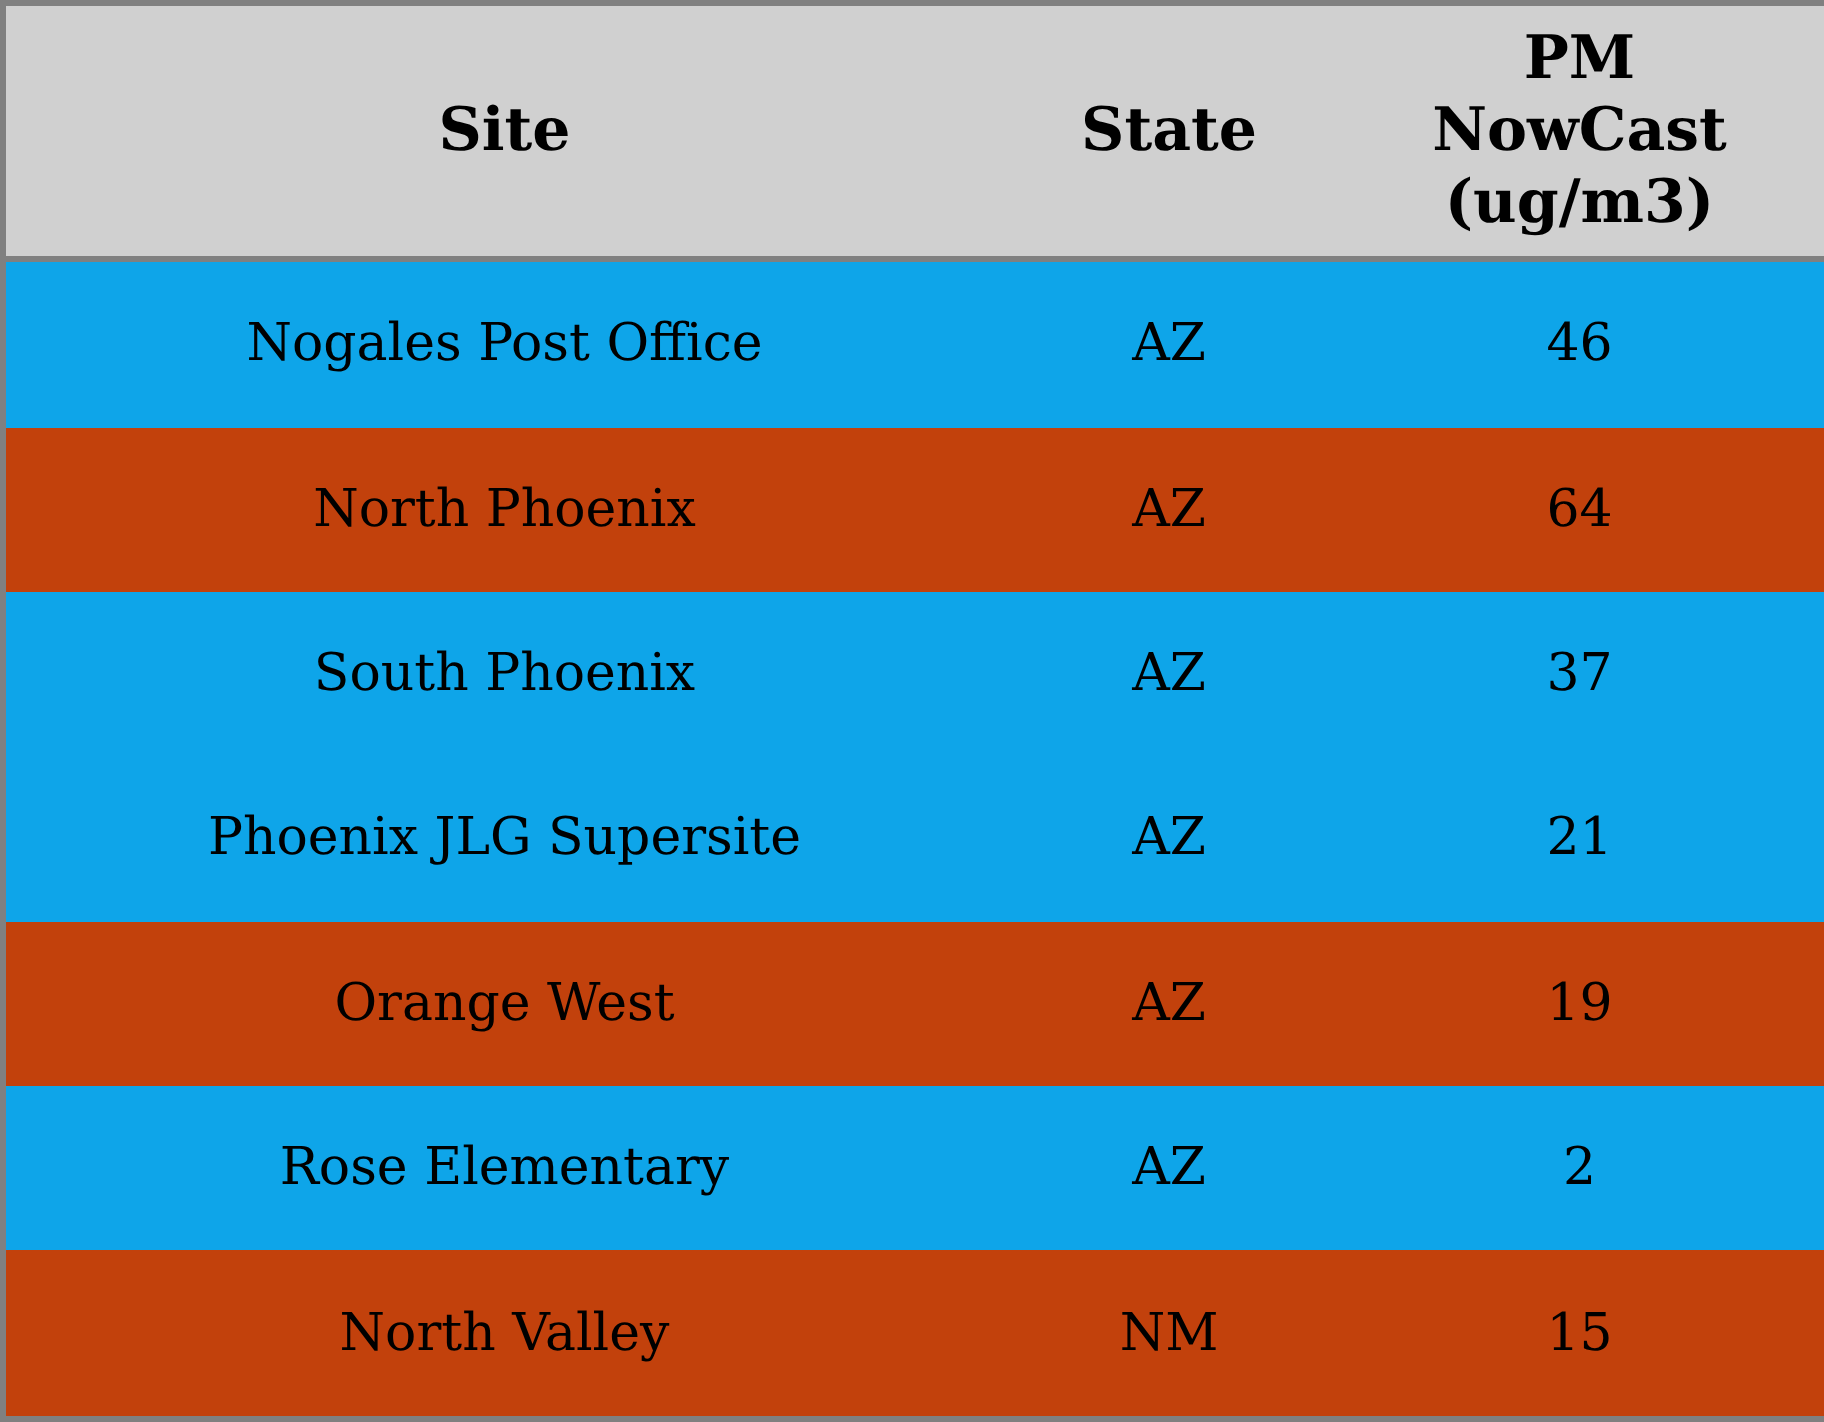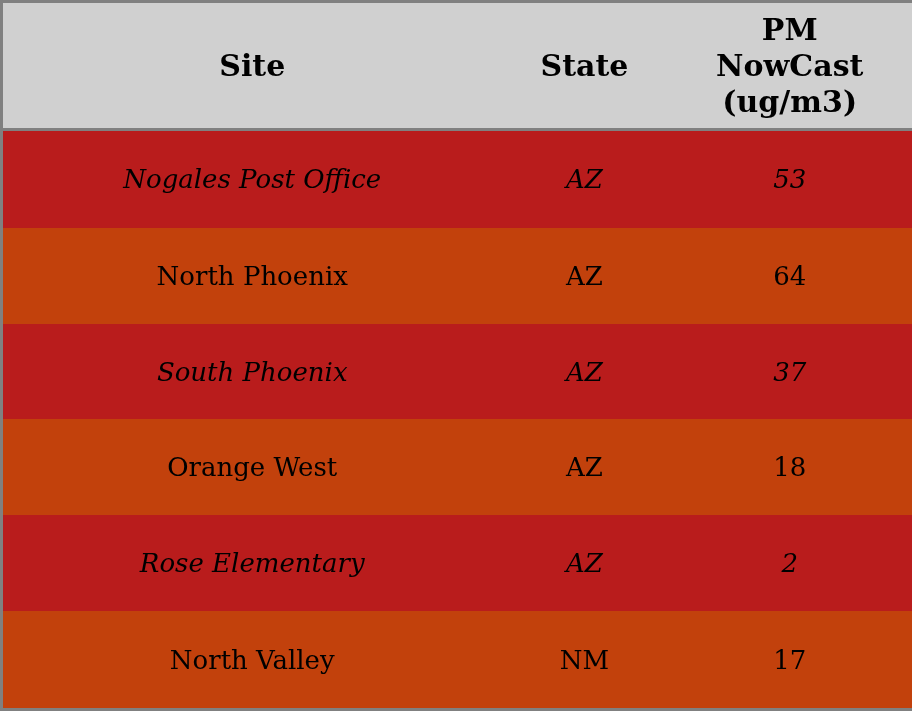--- a/index.html
+++ b/index.html
@@ -44,22 +44,21 @@
   }
   tbody td {
     height: 57px;
     font-size: 26px;
     text-align: center;
     vertical-align: middle;
     padding: 0;
     background: #c2410c;
   }
   tbody tr.alt td {
-    background: #b91c1c;
-    font-style: italic;
+    background: #0ea5e9;
   }
 </style>
 </head>
 <body>
 
 <div class="table-wrap">
   <table class="data-table">
     <colgroup>
       <col class="col-site">
       <col class="col-state">
@@ -73,42 +72,47 @@
           <span class="hline">PM</span>
           <span class="hline">NowCast</span>
           <span class="hline">(ug/m3)</span>
         </th>
       </tr>
     </thead>
     <tbody>
       <tr class="alt">
         <td>Nogales Post Office</td>
         <td>AZ</td>
-        <td>53</td>
+        <td>46</td>
       </tr>
       <tr>
         <td>North Phoenix</td>
         <td>AZ</td>
         <td>64</td>
       </tr>
       <tr class="alt">
         <td>South Phoenix</td>
         <td>AZ</td>
         <td>37</td>
       </tr>
+      <tr class="alt">
+        <td>Phoenix JLG Supersite</td>
+        <td>AZ</td>
+        <td>21</td>
+      </tr>
       <tr>
         <td>Orange West</td>
         <td>AZ</td>
-        <td>18</td>
+        <td>19</td>
       </tr>
       <tr class="alt">
         <td>Rose Elementary</td>
         <td>AZ</td>
         <td>2</td>
       </tr>
       <tr>
         <td>North Valley</td>
         <td>NM</td>
-        <td>17</td>
+        <td>15</td>
       </tr>
     </tbody>
   </table>
 </div>
 
 </body></html>

